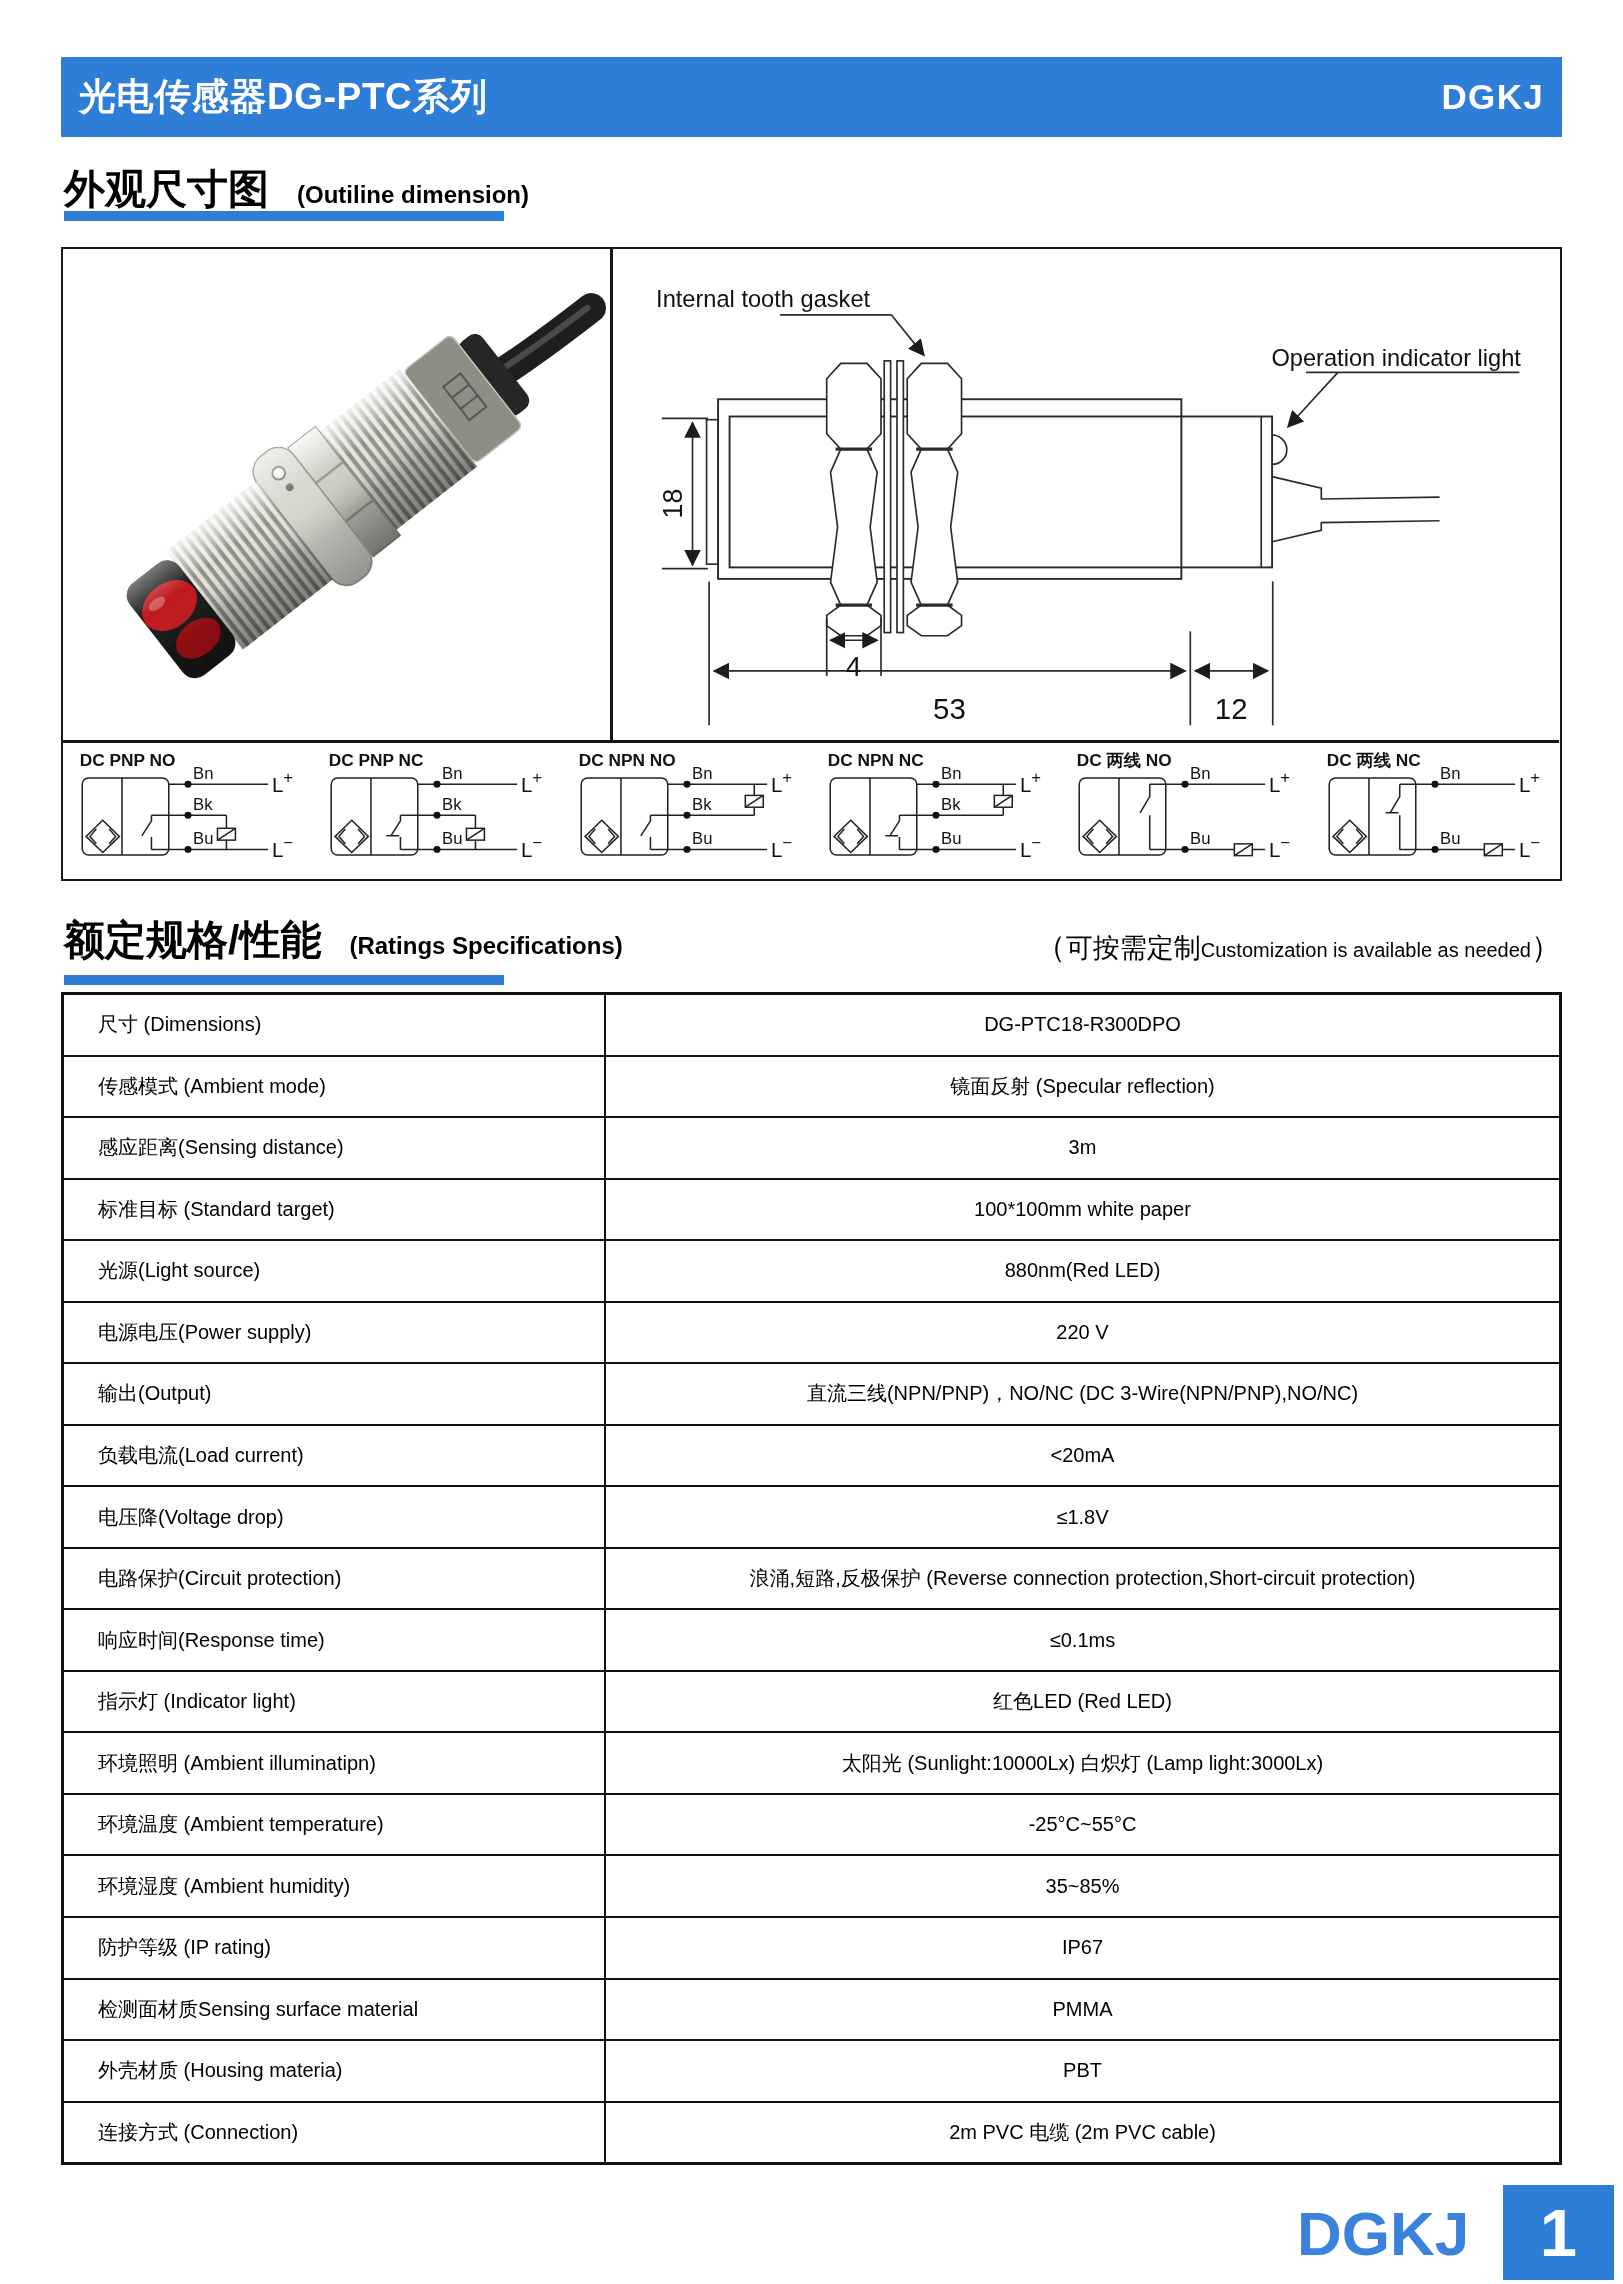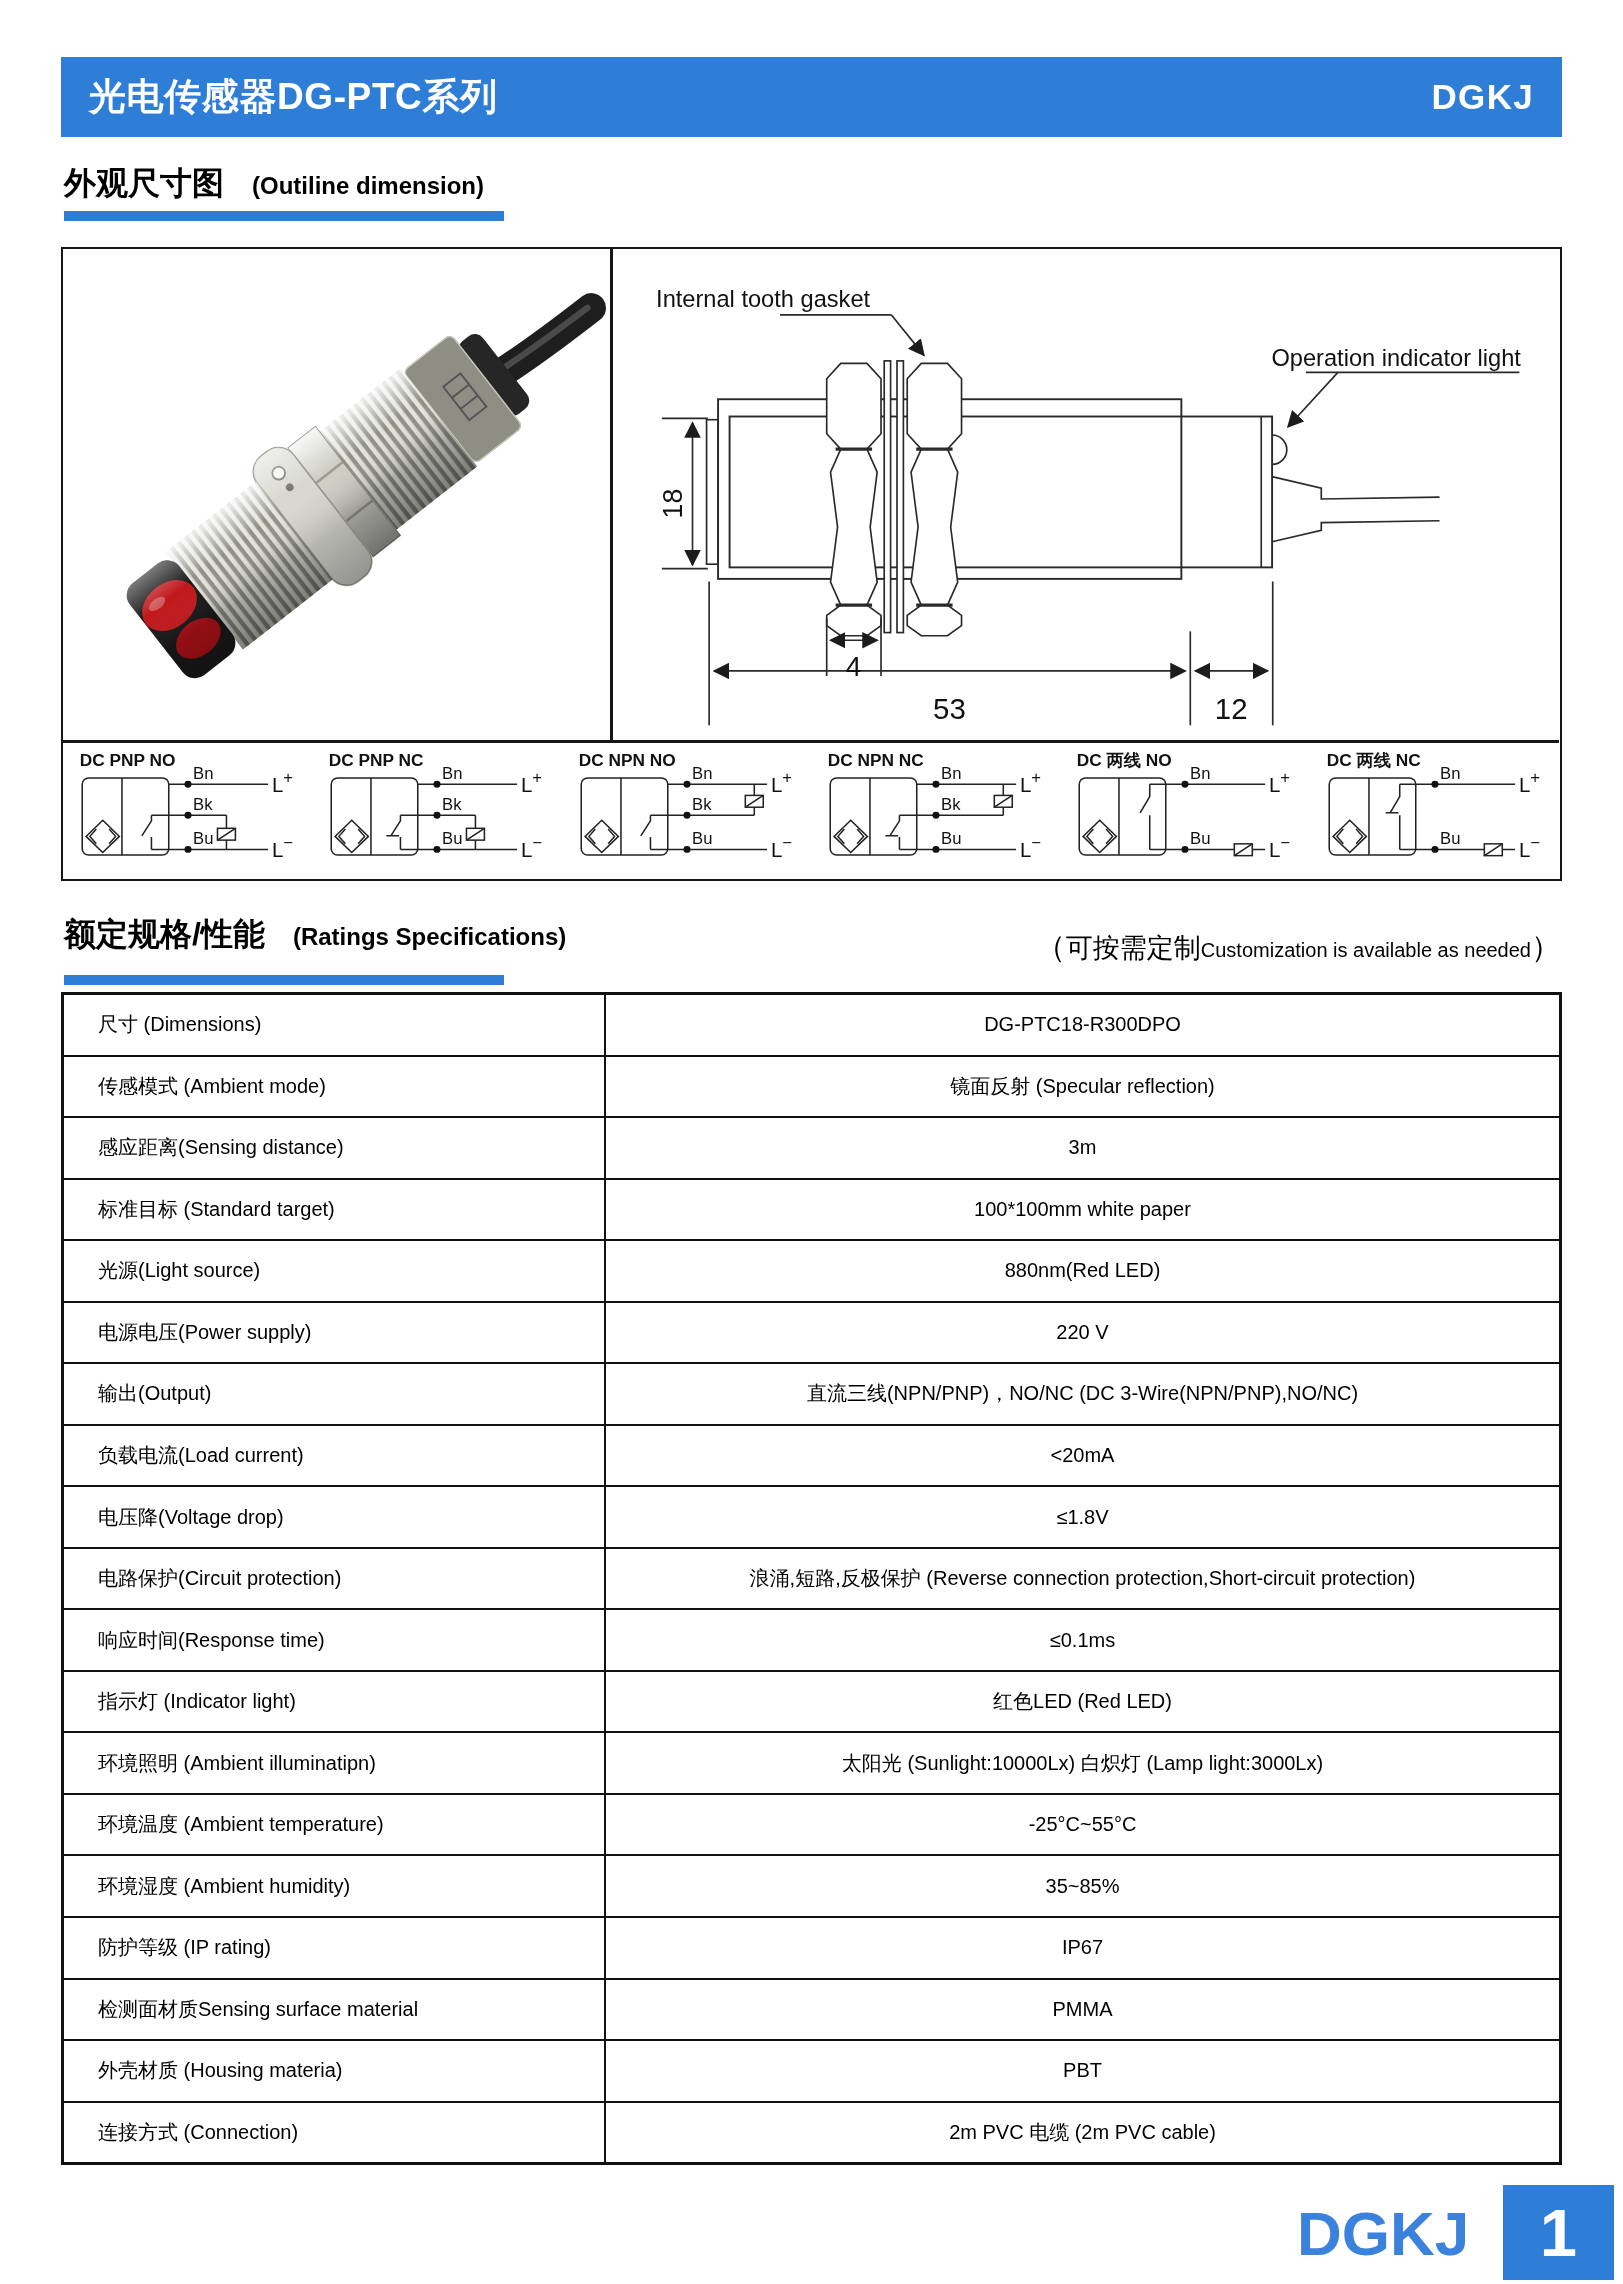--- a/index.html
+++ b/index.html
@@ -1,26 +1,26 @@
 <!DOCTYPE html>
 <html style="--accent: #2E7ED8;font-size:10.3px"><head>
 <meta charset="utf-8">
 <style>
   html,body{margin:0;padding:0;background:#ffffff;}
   .page{position:relative;width:1624px;height:2284px;background:#fff;overflow:hidden;
         font-family:"Liberation Sans",sans-serif;color:#111;}
   
   .header-bar{position:absolute;left:61px;top:57px;width:1501px;height:80px;
               background:var(--accent,#2E7ED8);display:flex;align-items:center;justify-content:space-between;
-              padding:0 28px;box-sizing:border-box;}
+              padding:0 18px;box-sizing:border-box;}
   .header-title{font-size:37px;font-weight:bold;color:#fff;letter-spacing:0.6px;}
   .header-brand{font-size:35px;font-weight:bold;color:#fff;letter-spacing:1.3px;}
   
   .sec-head{position:absolute;left:64px;white-space:nowrap;}
-  .sec-head .cn{font-size:32px;font-weight:bold;color:#000;}
+  .sec-head .cn{font-size:41px;font-weight:bold;color:#000;}
   .sec-head .en{font-size:24px;font-weight:bold;color:#000;margin-left:28px;}
   .blue-bar{position:absolute;left:64px;width:440px;height:10.3px;background:var(--accent,#2E7ED8);}
   
   .outline-box{position:absolute;left:61px;top:247px;width:1501px;height:634px;
                border:2.6px solid #161616;box-sizing:border-box;background:#fff;}
   .vdiv{position:absolute;left:547px;top:0;width:2.6px;height:491px;background:#161616;}
   .hdiv{position:absolute;left:0;top:491px;width:1496px;height:2.6px;background:#161616;}
   .photo-cell{position:absolute;left:0;top:0;width:547px;height:491px;}
   .draw-cell{position:absolute;left:549px;top:0;width:947px;height:491px;}
   .wiring-row{position:absolute;left:0;top:493px;width:1496px;height:136px;display:flex;}

